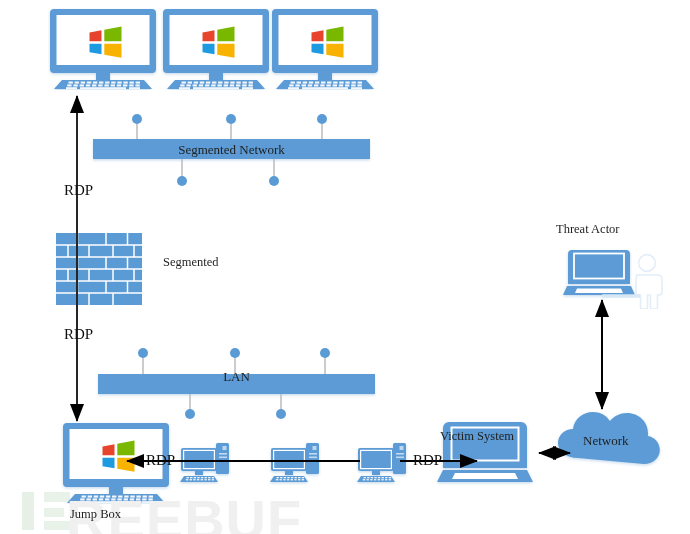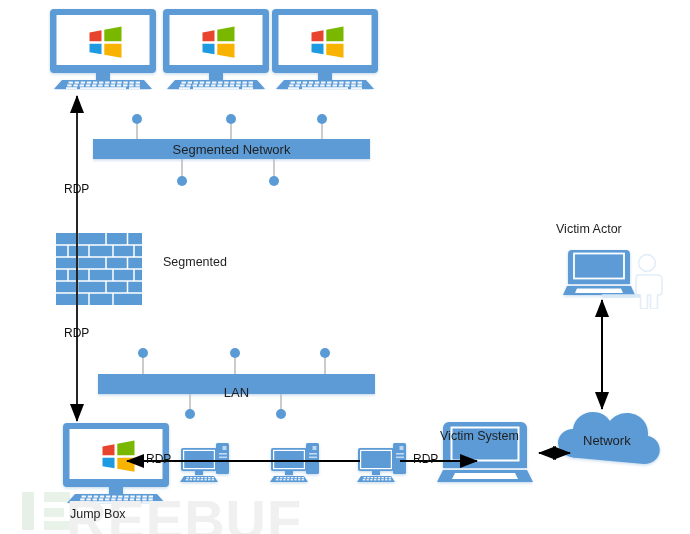--- a/index.html
+++ b/index.html
@@ -18,36 +18,36 @@
     background: #ffffff;
     overflow: hidden;
   }
   #canvas svg {
     position: absolute;
     left: 0;
     top: 0;
   }
   .lbl {
     position: absolute;
-    font-family: Liberation Sans, sans-serif;
+    font-family: Liberation Serif, serif;
     color: #1a1a1a;
     white-space: nowrap;
     pointer-events: none;
   }
   .lbl-bar {
     font-size: 13px;
     color: #1f1f1f;
     text-align: center;
   }
   .lbl-node {
     font-size: 12.5px;
     color: #1f1f1f;
   }
   .lbl-rdp {
-    font-size: 12px;
+    font-size: 15px;
     color: #111111;
   }
   .lbl-cloud {
     font-size: 13px;
     color: #1f1f1f;
   }
   .wm {
     position: absolute;
     font-family: "Liberation Sans", sans-serif;
     font-weight: bold;
@@ -339,29 +339,29 @@
 
     <line x1="539" y1="453" x2="570" y2="453" stroke="#000000" stroke-width="2" marker-start="url(#arrStart)" marker-end="url(#arrEnd)"></line>
 
     <line x1="602" y1="409" x2="602" y2="300" stroke="#000000" stroke-width="2" marker-start="url(#arrStart)" marker-end="url(#arrEnd)"></line>
   </svg>
 
   <div class="wm" style="left:66px; top:487px;">REEBUF</div>
 
   <div class="lbl lbl-bar" style="left:93px; top:142px; width:277px;">Segmented Network</div>
 
-  <div class="lbl lbl-bar" style="left:98px; top:385px; width:277px;">LAN</div>
+  <div class="lbl lbl-bar" style="left:98px; top:369px; width:277px;">LAN</div>
 
   <div class="lbl lbl-node" style="left:163px; top:255px;">Segmented</div>
 
   <div class="lbl lbl-node" style="left:70px; top:507px;text-align:right;">Jump Box</div>
 
   <div class="lbl lbl-node" style="left:440px; top:390px;margin-top:39px;">Victim System</div>
 
-  <div class="lbl lbl-node" style="left:556px; top:222px;">Victim Actor</div>
+  <div class="lbl lbl-node" style="left:556px; top:222px;">Threat Actor</div>
 
   <div class="lbl lbl-cloud" style="left:583px; top:433px;">Network</div>
 
   <div class="lbl lbl-rdp" style="left:64px; top:182px;">RDP</div>
 
   <div class="lbl lbl-rdp" style="left:64px; top:326px;">RDP</div>
 
   <div class="lbl lbl-rdp" style="left:146px; top:452px;">RDP</div>
 
   <div class="lbl lbl-rdp" style="left:413px; top:452px;">RDP</div>

